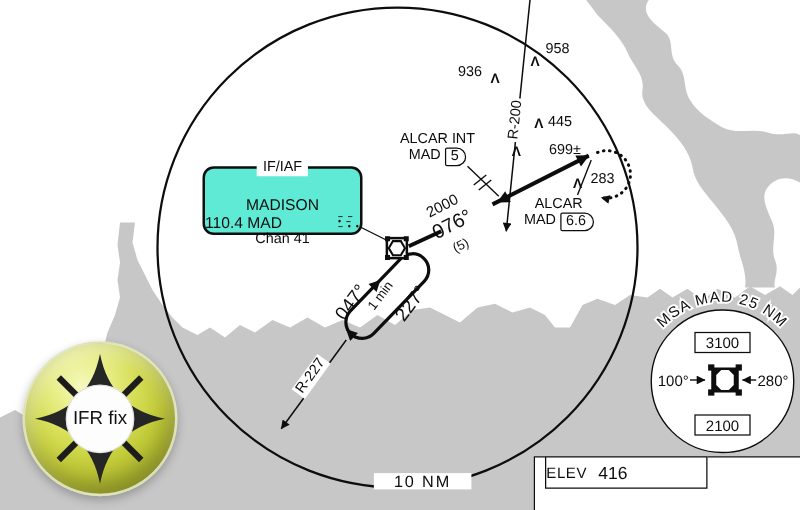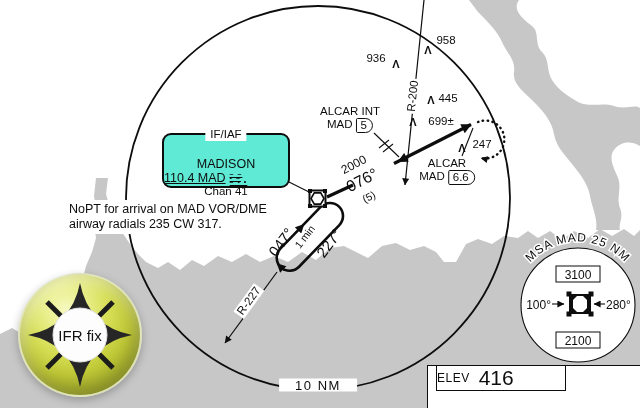--- a/index.html
+++ b/index.html
@@ -13,40 +13,40 @@
   .obst{font-size:11px;font-weight:600;}
   .crsBig{font-size:16px;}
   .crsMid{font-size:15px;}
   .crsSmall{font-size:10.5px;}
   
   .vorbox{position:absolute;left:162px;top:133px;width:124px;height:51px;border:2px solid #0d0d0d;
           border-radius:9px;background:#5eead4;text-align:center;}
   .vorbox .tab{position:absolute;top:-8px;left:50%;transform:translateX(-50%);background:#fff;
                padding:0 5px;font-size:11.5px;line-height:14px;}
   .vorbox .l1{margin-top:22px;font-size:12.5px;line-height:14px;}
-  .vorbox .l2{font-size:12.5px;line-height:14px;display:flex;align-items:center;justify-content:flex-start;gap:4px;text-decoration:underline;}
+  .vorbox .l2{font-size:12.5px;line-height:14px;display:flex;align-items:center;justify-content:space-between;gap:4px;}
   .vorbox .l3{font-size:11.5px;line-height:13px;}
   .morse{display:inline-block;text-align:left;}
   .morse div{font-size:7px;line-height:4px;letter-spacing:1px;font-weight:700;}
   
   .fixlbl{text-align:center;font-size:11.5px;line-height:13px;}
   .fixrow{display:inline-flex;align-items:flex-start;gap:3px;}
   .dbox{display:inline-block;border:1.2px solid #0d0d0d;border-radius:2px 9px 9px 2px;
         padding:0 5px 0 4px;font-size:11.5px;line-height:13px;background:#fff;}
   
   .note{position:absolute;left:66px;top:200px;background:#fff;padding:2px 3px;font-size:12.5px;line-height:15px;}
   
   .elev-outer{position:absolute;left:427px;top:365px;width:216px;height:46px;background:#fff;
               border:1.6px solid #0d0d0d;}
   .elev-inner{position:absolute;left:436px;top:365px;width:128px;height:24px;background:#fff;
               border:1.3px solid #0d0d0d;display:flex;align-items:center;justify-content:flex-start;gap:9px;}
   .elev-inner .t1{font-size:12px;letter-spacing:.5px;}
-  .elev-inner .t2{font-size:21px;}
-  
-  .ringlbl{font-size:13px;letter-spacing:1.5px;background:#fff;padding:0 16px;}
+  .elev-inner .t2{font-size:14px;}
+  
+  .ringlbl{font-size:13px;letter-spacing:1.5px;background:#fff;padding:0 16px;margin-left:20px;}
   
   .logo{position:absolute;left:18px;top:273px;width:120px;height:120px;border-radius:50%;
         background:radial-gradient(circle at 38% 28%, #f6f9c0 0%, #e9ef8a 18%, #d6de55 38%, #c2cb38 58%, #a8b12c 78%, #8b9425 92%, #757d1e 100%);
         border:2px solid rgba(226,229,200,.9);
         box-shadow:inset -3px -8px 18px rgba(60,60,20,.35), inset 3px 8px 14px rgba(255,255,255,.45), 0 3px 8px rgba(0,0,0,.25);
         z-index:30;}
   .logo svg{position:absolute;left:0;top:0;}
   .logo .logotext{position:absolute;left:50%;top:50%;transform:translate(-50%,-50%);
         font-size:15px;color:#111;z-index:2;}
 </style>
@@ -152,24 +152,20 @@
       <span>110.4  MAD</span>
       <span class="morse">
         <div>– –</div>
         <div>• –</div>
         <div>– • •</div>
       </span>
     </div>
     <div class="l3">Chan 41</div>
   </div>
 
-  <div class="note">
-    <div>NoPT for arrival on MAD VOR/DME</div>
-    <div>airway radials 235 CW 317.</div>
-  </div>
 
   <div class="lbl fixlbl" style="left:350px;top:119px">
     <div>ALCAR INT</div>
     <div class="fixrow">
       <span>MAD</span>
       <span class="dbox">5</span>
     </div>
   </div>
 
   <div class="lbl fixlbl" style="left:447px;top:171px">
@@ -190,23 +186,23 @@
 
   <div class="lbl rot whitebg" style="left:413px;top:96px;transform:translate(-50%,-50%) rotate(-84deg)">R-200</div>
   <div class="lbl rot whitebg" style="left:249px;top:301px;transform:translate(-50%,-50%) rotate(-54deg)">R-227</div>
 
   <div class="lbl" style="left:376px;top:58px">936</div>
   <div class="lbl obst" style="left:396px;top:64px">Λ</div>
   <div class="lbl" style="left:446px;top:40px">958</div>
   <div class="lbl obst" style="left:428px;top:50px">Λ</div>
   <div class="lbl" style="left:448px;top:98px">445</div>
   <div class="lbl obst" style="left:431px;top:100px">Λ</div>
-  <div class="lbl" style="left:441px;top:121px">699±</div>
+  <div class="lbl" style="left:452px;top:121px">699±</div>
   <div class="lbl obst" style="left:413px;top:122px">Λ</div>
-  <div class="lbl" style="left:482px;top:144px">247</div>
+  <div class="lbl" style="left:482px;top:144px">283</div>
   <div class="lbl obst" style="left:462px;top:148px">Λ</div>
 
   <div class="lbl ringlbl" style="left:318px;top:385px">10 NM</div>
 
   <div class="elev-outer"></div>
   <div class="elev-inner">
     <span class="t1">ELEV</span>
     <span class="t2">416</span>
   </div>
 

